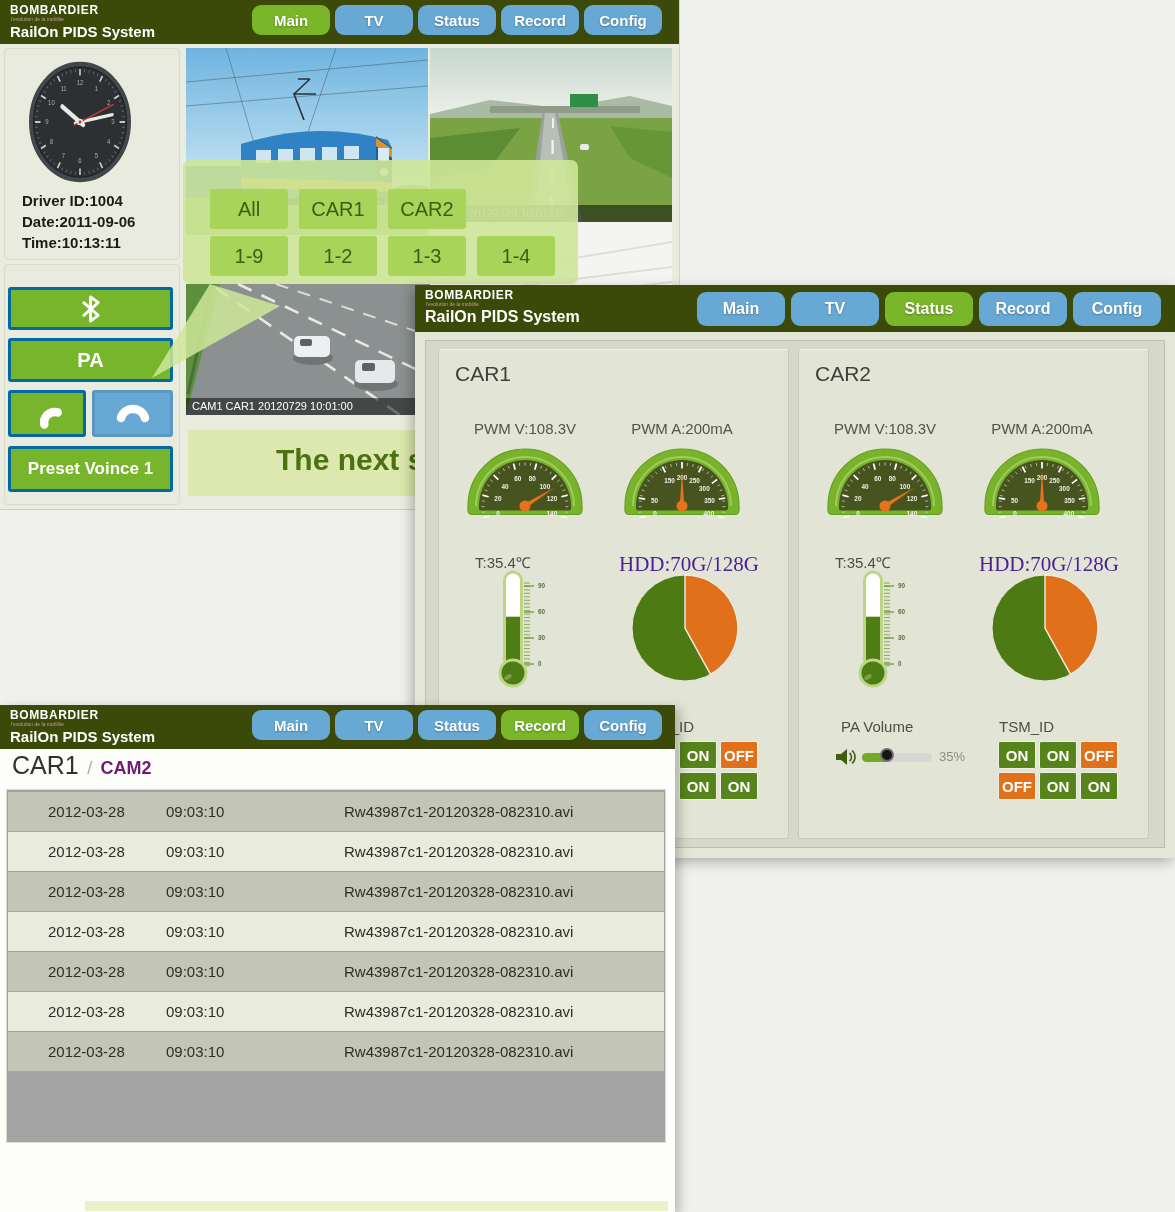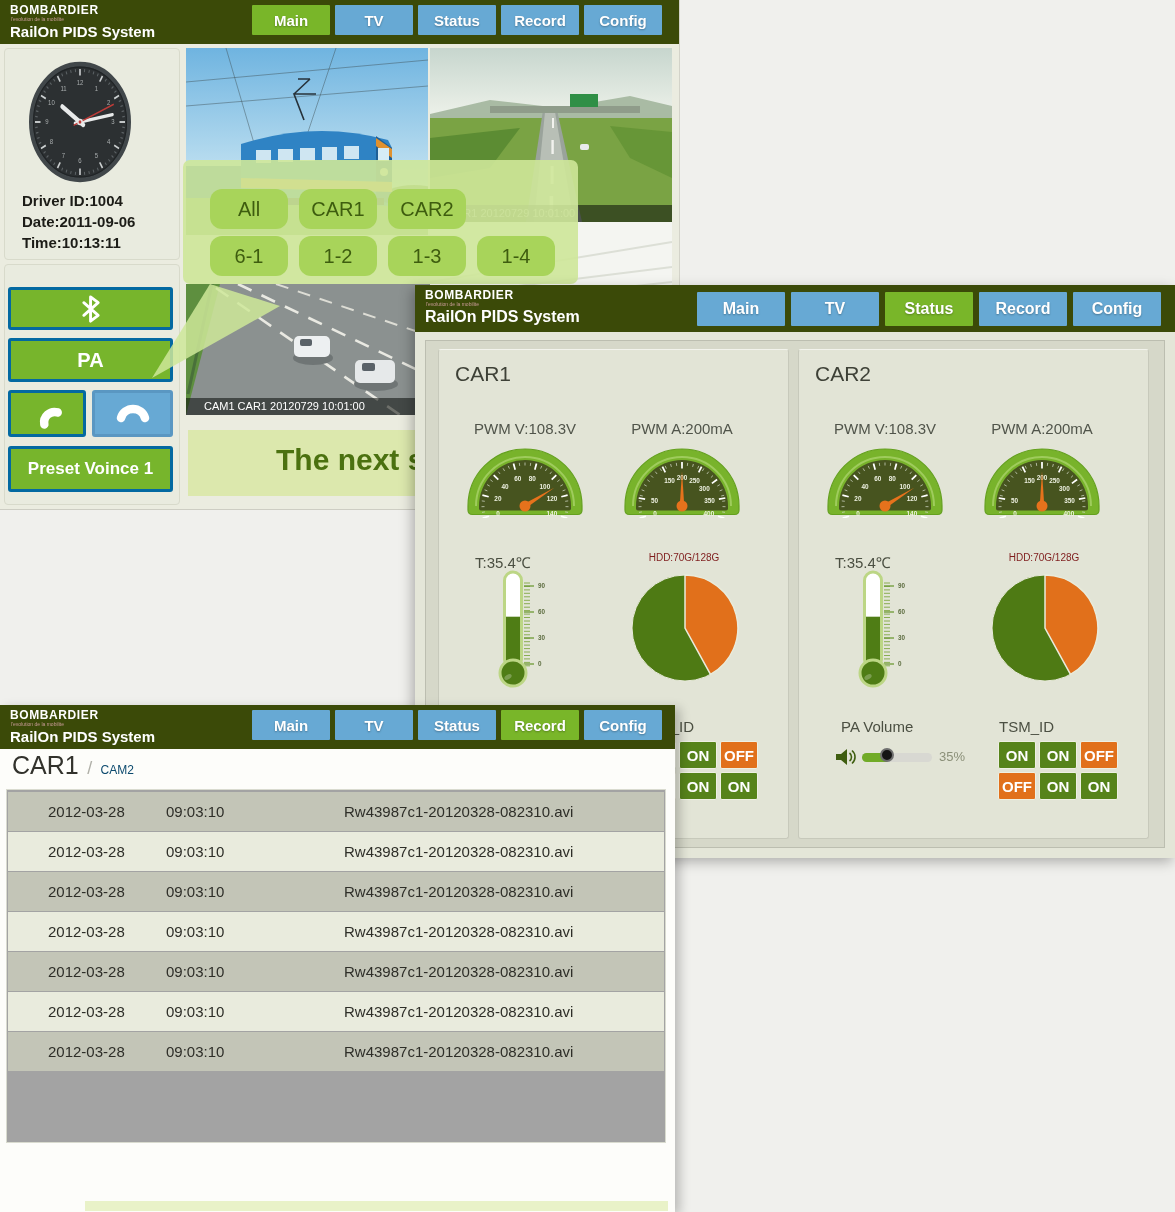--- a/index.html
+++ b/index.html
@@ -9,21 +9,21 @@
 
   
   .win{position:absolute;}
   .win-header{position:absolute;left:0;top:0;width:100%;background:#3b4a08;}
   .logo{position:absolute;left:10px;top:4px;color:#fff;line-height:1;}
   .logo .brand{font-size:12px;font-weight:bold;letter-spacing:.6px;}
   .logo .tagline{font-size:5px;color:#c89a96;margin:1px 0 2px 1px;}
   .logo .title{font-size:15px;font-weight:bold;}
   .tabs{position:absolute;display:flex;}
   .tab{display:flex;align-items:center;justify-content:center;background:#67a9d4;color:#fff;
-       font-weight:bold;text-shadow:0 1px 2px rgba(0,0,0,.3);border-radius:1px;cursor:pointer;}
+       font-weight:bold;text-shadow:0 1px 2px rgba(0,0,0,.3);border-radius:9px;cursor:pointer;}
   .tab.active{background:#79b629;}
 
   
   .win-main{left:0;top:0;width:680px;height:510px;background:#ebece0;
             border-right:1px solid #d3d3c9;border-bottom:1px solid #cdcdc3;z-index:1;}
   .win-main .win-header,.win-record .win-header{height:44px;}
   .win-main .tabs,.win-record .tabs{left:252px;top:5px;gap:5px;}
   .win-main .tab,.win-record .tab{width:78px;height:30px;font-size:15px;}
 
   .side-panel{position:absolute;background:#e9ebdf;border:1px solid #d8dacb;border-radius:4px;}
@@ -39,29 +39,29 @@
   #btn-call{left:8px;top:390px;width:78px;height:47px;}
   #btn-end{left:92px;top:390px;width:81px;height:47px;background:#67a9d4;border-color:#5a97c2;}
   #btn-preset{left:8px;top:446px;width:165px;height:46px;font-size:17px;}
 
   .photo{position:absolute;overflow:hidden;background:#ccc;}
   #ph-train{left:186px;top:48px;width:242px;height:187px;}
   #ph-hwy{left:430px;top:48px;width:242px;height:174px;}
   #ph-pale{left:430px;top:222px;width:242px;height:80px;background:#f4f5f1;}
   #ph-cam{left:186px;top:284px;width:244px;height:131px;}
   .cap{position:absolute;left:0;bottom:0;width:100%;height:17px;background:rgba(10,12,10,.55);
-       color:#fff;font-size:11px;line-height:17px;padding-left:18px;white-space:nowrap;}
+       color:#fff;font-size:11px;line-height:17px;padding-left:6px;white-space:nowrap;}
   .cap.dim{color:rgba(255,255,255,.55);}
 
   .overlay{position:absolute;left:183px;top:160px;width:395px;height:124px;
            background:rgba(206,231,153,.9);border-radius:7px;z-index:3;}
   .sel-row{position:absolute;left:27px;display:flex;gap:11px;}
   .sel-row.r1{top:29px;}.sel-row.r2{top:76px;}
   .sel-btn{width:78px;height:40px;background:#a8d45a;color:#3e5d0f;font-size:20px;
-           display:flex;align-items:center;justify-content:center;border-radius:12px;cursor:pointer;}
+           display:flex;align-items:center;justify-content:center;border-radius:3px;cursor:pointer;}
   #callout{position:absolute;left:128px;top:282px;width:170px;height:102px;z-index:3;}
 
   .ticker{position:absolute;left:188px;top:430px;width:478px;height:66px;background:#dce8ad;overflow:hidden;}
   .ticker span{position:absolute;left:88px;top:13px;font-size:30px;font-weight:bold;color:#4b7110;white-space:nowrap;}
 
   
   .win-status{left:415px;top:285px;width:760px;height:573px;background:#e4e6d8;
               box-shadow:-3px 4px 12px rgba(0,0,0,.28);z-index:2;}
   .win-status .win-header{height:47px;}
   .win-status .logo .title{font-size:16px;}
@@ -73,41 +73,41 @@
          border:1px solid #c7c9bb;border-top-color:#f2f3ec;border-radius:3px;}
   #car0{left:12px;} #car1{left:372px;}
   .panel > div, .panel > svg{position:absolute;}
   .car-title{left:16px;top:12px;font-size:21px;color:#3e4137;}
   .pwm-label{top:70px;width:120px;text-align:center;font-size:15px;color:#50544a;}
   .pwm-label.v{left:26px;}.pwm-label.a{left:183px;}
   .gauge{top:90px;width:120px;height:78px;}
   .gauge.v{left:26px;}.gauge.a{left:183px;}
   .temp-label{left:36px;top:202px;font-size:15px;color:#4b4f42;}
   .therm{left:54px;top:216px;width:58px;height:122px;}
-  .hdd-label{left:180px;top:202px;width:130px;text-align:center;font-size:10px;color:#7f1d1d;}
+  .hdd-label{left:180px;top:202px;width:130px;text-align:center;font-size:21px;color:#4c1d95;font-family:Liberation Serif, serif;}
   .pie{left:190px;top:222px;width:112px;height:112px;}
   .pa-label{left:42px;top:368px;font-size:15px;color:#4b4f42;}
   .speaker{left:36px;top:397px;width:22px;height:20px;}
   .vol-track{left:63px;top:403px;width:70px;height:9px;background:#d8d8d2;border-radius:5px;}
   .vol-fill{height:100%;background:#71ab27;border-radius:5px 0 0 5px;}
   .vol-knob{top:398px;width:14px;height:14px;border-radius:50%;background:#151515;border:2px solid #6f6f6f;}
   .vol-pct{left:140px;top:399px;font-size:13px;color:#8b9079;}
   .tsm-label{left:200px;top:368px;font-size:15px;color:#4b4f42;}
   .tsm-grid{left:199px;top:391px;display:grid;grid-template-columns:repeat(3,38px);grid-auto-rows:28px;gap:3px;}
   .tsm-btn{display:flex;align-items:center;justify-content:center;font-size:15px;font-weight:bold;
            color:#fff;border-radius:2px;border:1px solid #eef0e3;cursor:pointer;}
   .tsm-on{background:#56831a;}.tsm-off{background:#e1701b;}
 
   
   .win-record{left:0;top:705px;width:675px;height:507px;background:#fdfdfa;
               box-shadow:5px 3px 10px rgba(0,0,0,.22);z-index:4;}
   .rec-title{position:absolute;left:12px;top:46px;}
   .rec-car{font-size:25px;color:#32322c;}
   .rec-sep{font-size:18px;color:#b0b0a8;margin:0 4px;}
-  .rec-cam{font-size:12px;font-weight:normal;color:#0c4a6e;}
+  .rec-cam{font-size:18px;font-weight:bold;color:#701a75;}
   .table-frame{position:absolute;left:6px;top:84px;width:660px;height:354px;
                border:1px solid #d9dbcf;background:#a3a3a3;}
   .rrows{position:absolute;left:1px;top:2px;width:656px;}
   .rrow{height:39px;margin-bottom:1px;display:flex;align-items:center;font-size:15px;color:#2e2e28;}
   .rrow:nth-child(odd){background:#c3c5b7;}
   .rrow:nth-child(even){background:#e9ebdd;}
   .rd{margin-left:40px;width:86px;}
   .rt{width:88px;margin-left:32px;}
   .rf{margin-left:90px;}
   .pag{position:absolute;left:310px;top:304px;display:flex;gap:8px;}
@@ -328,21 +328,21 @@
       <div class="cap">CAM1 CAR1 20120729 10:01:00</div>
     </div>
 
     <div class="overlay">
       <div class="sel-row r1" id="sel-r1">
           <div class="sel-btn">All</div>
           <div class="sel-btn">CAR1</div>
           <div class="sel-btn">CAR2</div>
         </div>
       <div class="sel-row r2" id="sel-r2">
-          <div class="sel-btn">6-1</div>
+          <div class="sel-btn">1-9</div>
           <div class="sel-btn">1-2</div>
           <div class="sel-btn">1-3</div>
           <div class="sel-btn">1-4</div>
         </div>
     </div>
     <svg id="callout" viewBox="0 0 170 102">
       <polygon points="24,96 82,2 152,24" fill="rgba(206,231,153,.85)"></polygon>
     </svg>
 
     <div class="ticker">

